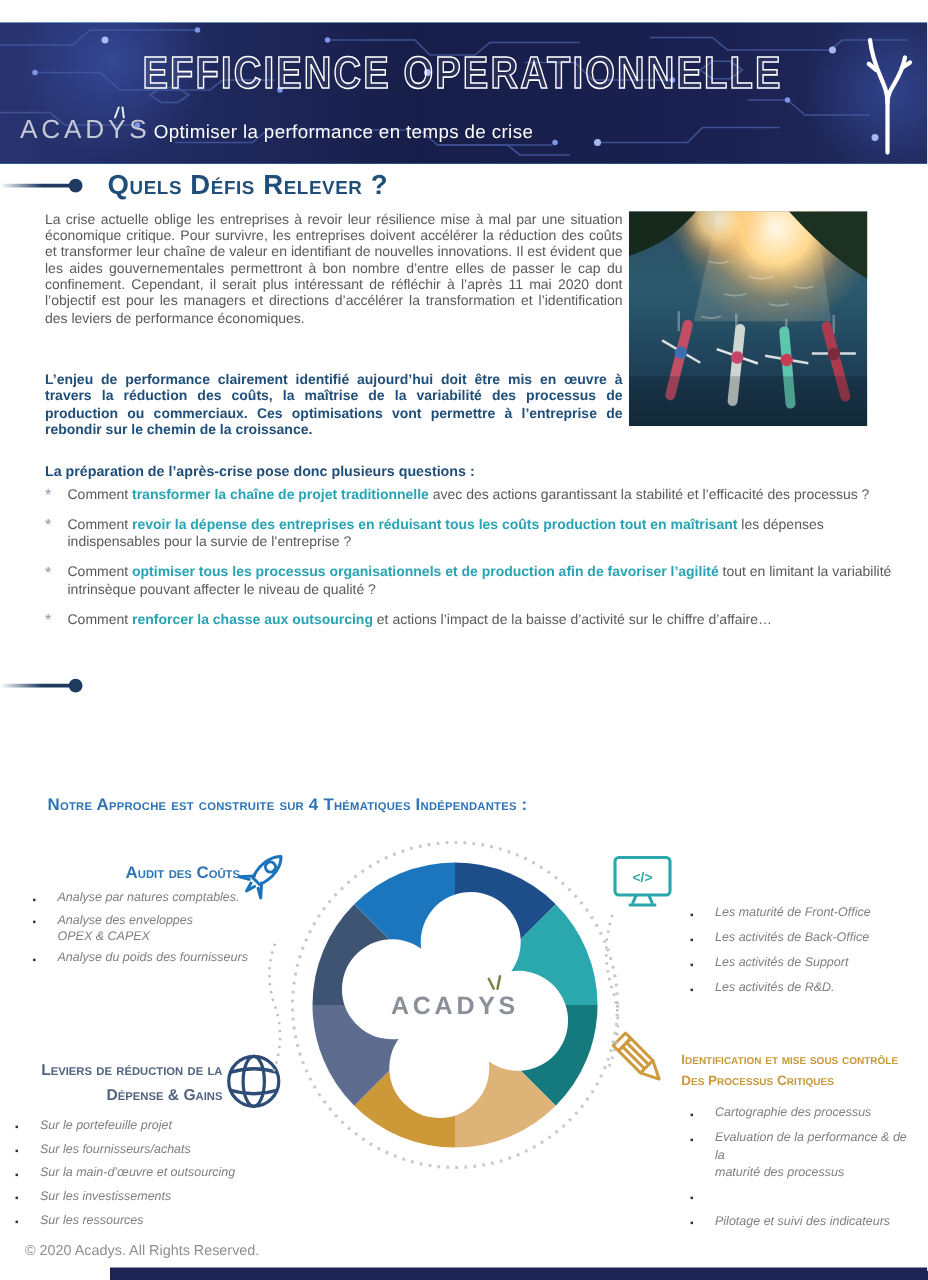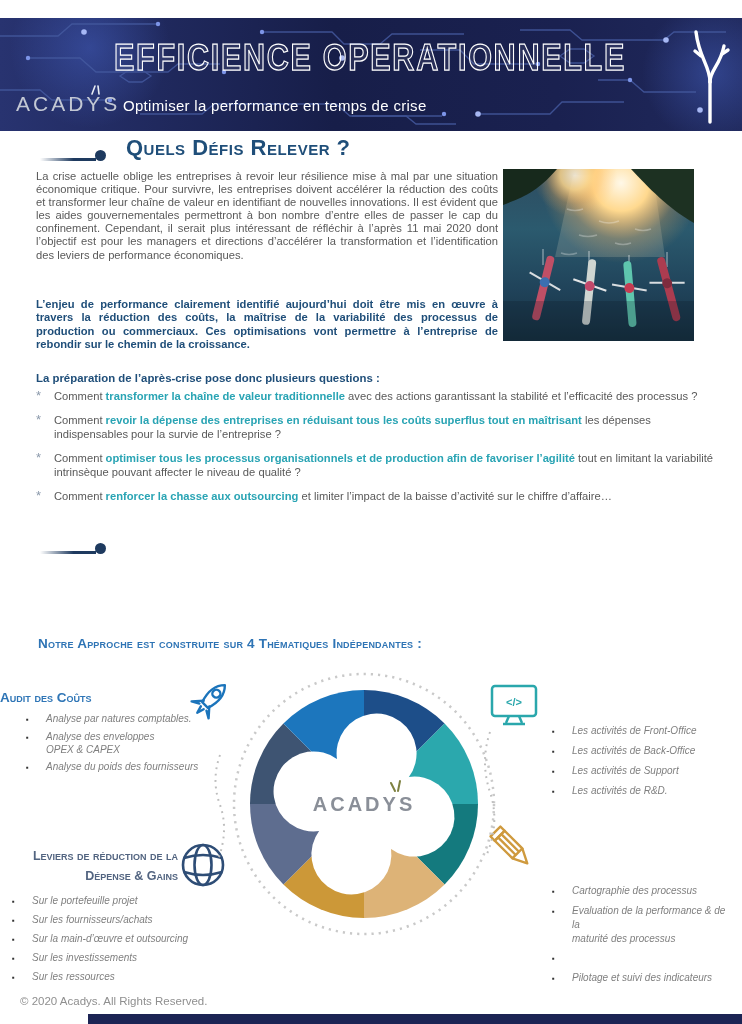--- a/index.html
+++ b/index.html
@@ -11,21 +11,21 @@
   .header svg.circuit { position:absolute; left:0; top:0; }
   .title-svg { position:absolute; left:112px; top:13px; }
   .title-svg text { font-family:"Liberation Sans", sans-serif; font-size:36px; font-weight:bold;
                     letter-spacing:2px; fill:rgba(255,255,255,0.07); stroke:#ffffff; stroke-width:1.25px; }
   .subtitle { position:absolute; left:123px; top:59px; color:#ffffff; font-size:15px; letter-spacing:.3px;margin-top:20px; }
   .brand { position:absolute; left:16px; top:74px; color:#c3c8d4; font-size:21px; letter-spacing:3px; font-weight:normal; }
   .brand-accent { position:absolute; left:88px; top:66px; }
   .ylogo { position:absolute; left:686px; top:6px; }
 
   
-  .sechead { position:absolute; left:0; display:flex; align-items:flex-end;padding-left:40px; }
+  .sechead { position:absolute; left:0; display:flex; align-items:center; }
   .sechead .rule { width:56px; height:3px; background:linear-gradient(90deg, rgba(30,58,95,0), #1e3a5f 60%); }
   .sechead .dot { width:11px; height:11px; border-radius:50%; background:#1e3a5f; margin-left:-1px; }
   .sechead .txt { margin-left:20px; font-variant:small-caps; font-weight:bold; color:#1f4e79;
                   font-size:22px; letter-spacing:.5px; }
   .sh1 { top:135px; } .sh2 { top:543px; }
 
   
   .p1 { position:absolute; left:36px; top:170px; width:462px; font-size:11.2px; line-height:13.1px;
         color:#595959; text-align:justify; }
   .p2 { position:absolute; left:36px; top:298px; width:462px; font-size:11.2px; line-height:13.4px;
@@ -44,21 +44,21 @@
   .themes-intro { position:absolute; left:38px; top:636px; font-variant:small-caps; font-weight:bold;
                   color:#2e74b5; font-size:13.5px; letter-spacing:.2px; }
 
   
   .tb-title { font-variant:small-caps; font-weight:bold; white-space:nowrap; }
   .tlist { margin:0; padding:0; list-style:none; }
   .tlist li { display:flex; font-size:10px; color:#7f7f7f; line-height:13px; margin-bottom:4px; }
   .tlist .mk { flex:none; width:20px; color:#333333; font-size:8px; padding-top:1px; text-align:left; }
   .tlist .tx { white-space:pre-line;font-style:italic; }
 
-  .audit-title { position:absolute; left:0px; top:690px; width:180px; color:#2e75b6; font-size:13.5px; }
+  .audit-title { position:absolute; left:12px; top:690px; width:180px; text-align:right; color:#2e75b6; font-size:13.5px; }
   .rocket { position:absolute; left:186px; top:676px; }
   .audit-list { position:absolute; left:26px; top:712px; width:178px; }
 
   .analyse-title { position:absolute; left:546px; top:686px; color:#2aa7ac; font-size:13px; line-height:17px; }
   .monitor { position:absolute; left:489px; top:682px; }
   .analyse-list { position:absolute; left:552px; top:724px; width:180px; }
   .analyse-list li { margin-bottom:6px; }
 
   .leviers-title { position:absolute; left:0px; top:846px; width:178px; text-align:right; color:#526480; font-size:12.5px; line-height:20px; }
   .globe { position:absolute; left:180px; top:842px; }
@@ -226,33 +226,33 @@
       <rect x="0" y="132" width="191" height="40" fill="rgba(8,20,30,0.22)"></rect>
     </svg>
   </div>
 
   <div class="p2">L’enjeu de performance clairement identifié aujourd’hui doit être mis en œuvre à travers la réduction des coûts, la maîtrise de la variabilité des processus de production ou commerciaux. Ces optimisations vont permettre à l’entreprise de rebondir sur le chemin de la croissance.</div>
   <div class="p3">La préparation de l’après-crise pose donc plusieurs questions :</div>
 
   <ul class="qlist">
     <li>
       <span class="mk">*</span>
-      <span><span>Comment </span><span class="hl">transformer la chaîne de valeur traditionnelle</span><span> avec des actions garantissant la stabilité et l’efficacité des processus ?</span></span>
+      <span><span>Comment </span><span class="hl">transformer la chaîne de projet traditionnelle</span><span> avec des actions garantissant la stabilité et l’efficacité des processus ?</span></span>
     </li>
     <li>
       <span class="mk">*</span>
-      <span><span>Comment </span><span class="hl">revoir la dépense des entreprises en réduisant tous les coûts superflus tout en maîtrisant</span><span> les dépenses indispensables pour la survie de l’entreprise ?</span></span>
+      <span><span>Comment </span><span class="hl">revoir la dépense des entreprises en réduisant tous les coûts production tout en maîtrisant</span><span> les dépenses indispensables pour la survie de l’entreprise ?</span></span>
     </li>
     <li>
       <span class="mk">*</span>
       <span><span>Comment </span><span class="hl">optimiser tous les processus organisationnels et de production afin de favoriser l’agilité</span><span> tout en limitant la variabilité intrinsèque pouvant affecter le niveau de qualité ?</span></span>
     </li>
     <li>
       <span class="mk">*</span>
-      <span><span>Comment </span><span class="hl">renforcer la chasse aux outsourcing</span><span> et limiter l’impact de la baisse d’activité sur le chiffre d’affaire…</span></span>
+      <span><span>Comment </span><span class="hl">renforcer la chasse aux outsourcing</span><span> et actions l’impact de la baisse d’activité sur le chiffre d’affaire…</span></span>
     </li>
   </ul>
 
   <div class="sechead sh2">
     <span class="rule"></span>
     <span class="dot"></span>
   </div>
 
   <div class="themes-intro">Notre Approche est construite sur 4 Thématiques Indépendantes :</div>
 
@@ -286,21 +286,21 @@
     <g stroke="#2aa7ac" stroke-width="2.5" fill="none" stroke-linejoin="round">
       <rect x="3" y="4" width="44" height="30" rx="3"></rect>
       <path d="M20,34 L17,41 M30,34 L33,41"></path>
       <path d="M14,42 h22"></path>
     </g>
     <text x="25" y="23.5" text-anchor="middle" font-size="11" font-weight="bold" fill="#2aa7ac" font-family="Liberation Sans, sans-serif">&lt;/&gt;</text>
   </svg>
   <ul class="tlist analyse-list">
     <li>
         <span class="mk">▪</span>
-        <span class="tx">Les activités de Front-Office</span>
+        <span class="tx">Les maturité de Front-Office</span>
       </li>
     <li>
         <span class="mk">▪</span>
         <span class="tx">Les activités de Back-Office</span>
       </li>
     <li>
         <span class="mk">▪</span>
         <span class="tx">Les activités de Support</span>
       </li>
     <li>
@@ -345,20 +345,24 @@
   </ul>
 
   <svg class="pencil" width="56" height="56">
     <g transform="rotate(-45 27 27)" stroke="#cf9a3e" stroke-width="2.4" fill="none" stroke-linejoin="round">
       <path d="M20,5 h14 v6 h-14 Z"></path>
       <path d="M20,11 h14 v25 h-14 Z"></path>
       <path d="M24.7,11 v25 M29.3,11 v25"></path>
       <path d="M20,36 L27,50 L34,36"></path>
     </g>
   </svg>
+  <div class="tb-title ident-title">
+    <div>Identification et mise sous contrôle</div>
+    <div>Des Processus Critiques</div>
+  </div>
   <ul class="tlist ident-list">
     <li>
         <span class="mk">▪</span>
         <span class="tx">Cartographie des processus</span>
       </li>
     <li>
         <span class="mk">▪</span>
         <span class="tx">Evaluation de la performance &amp; de la
 maturité des processus</span>
       </li>

